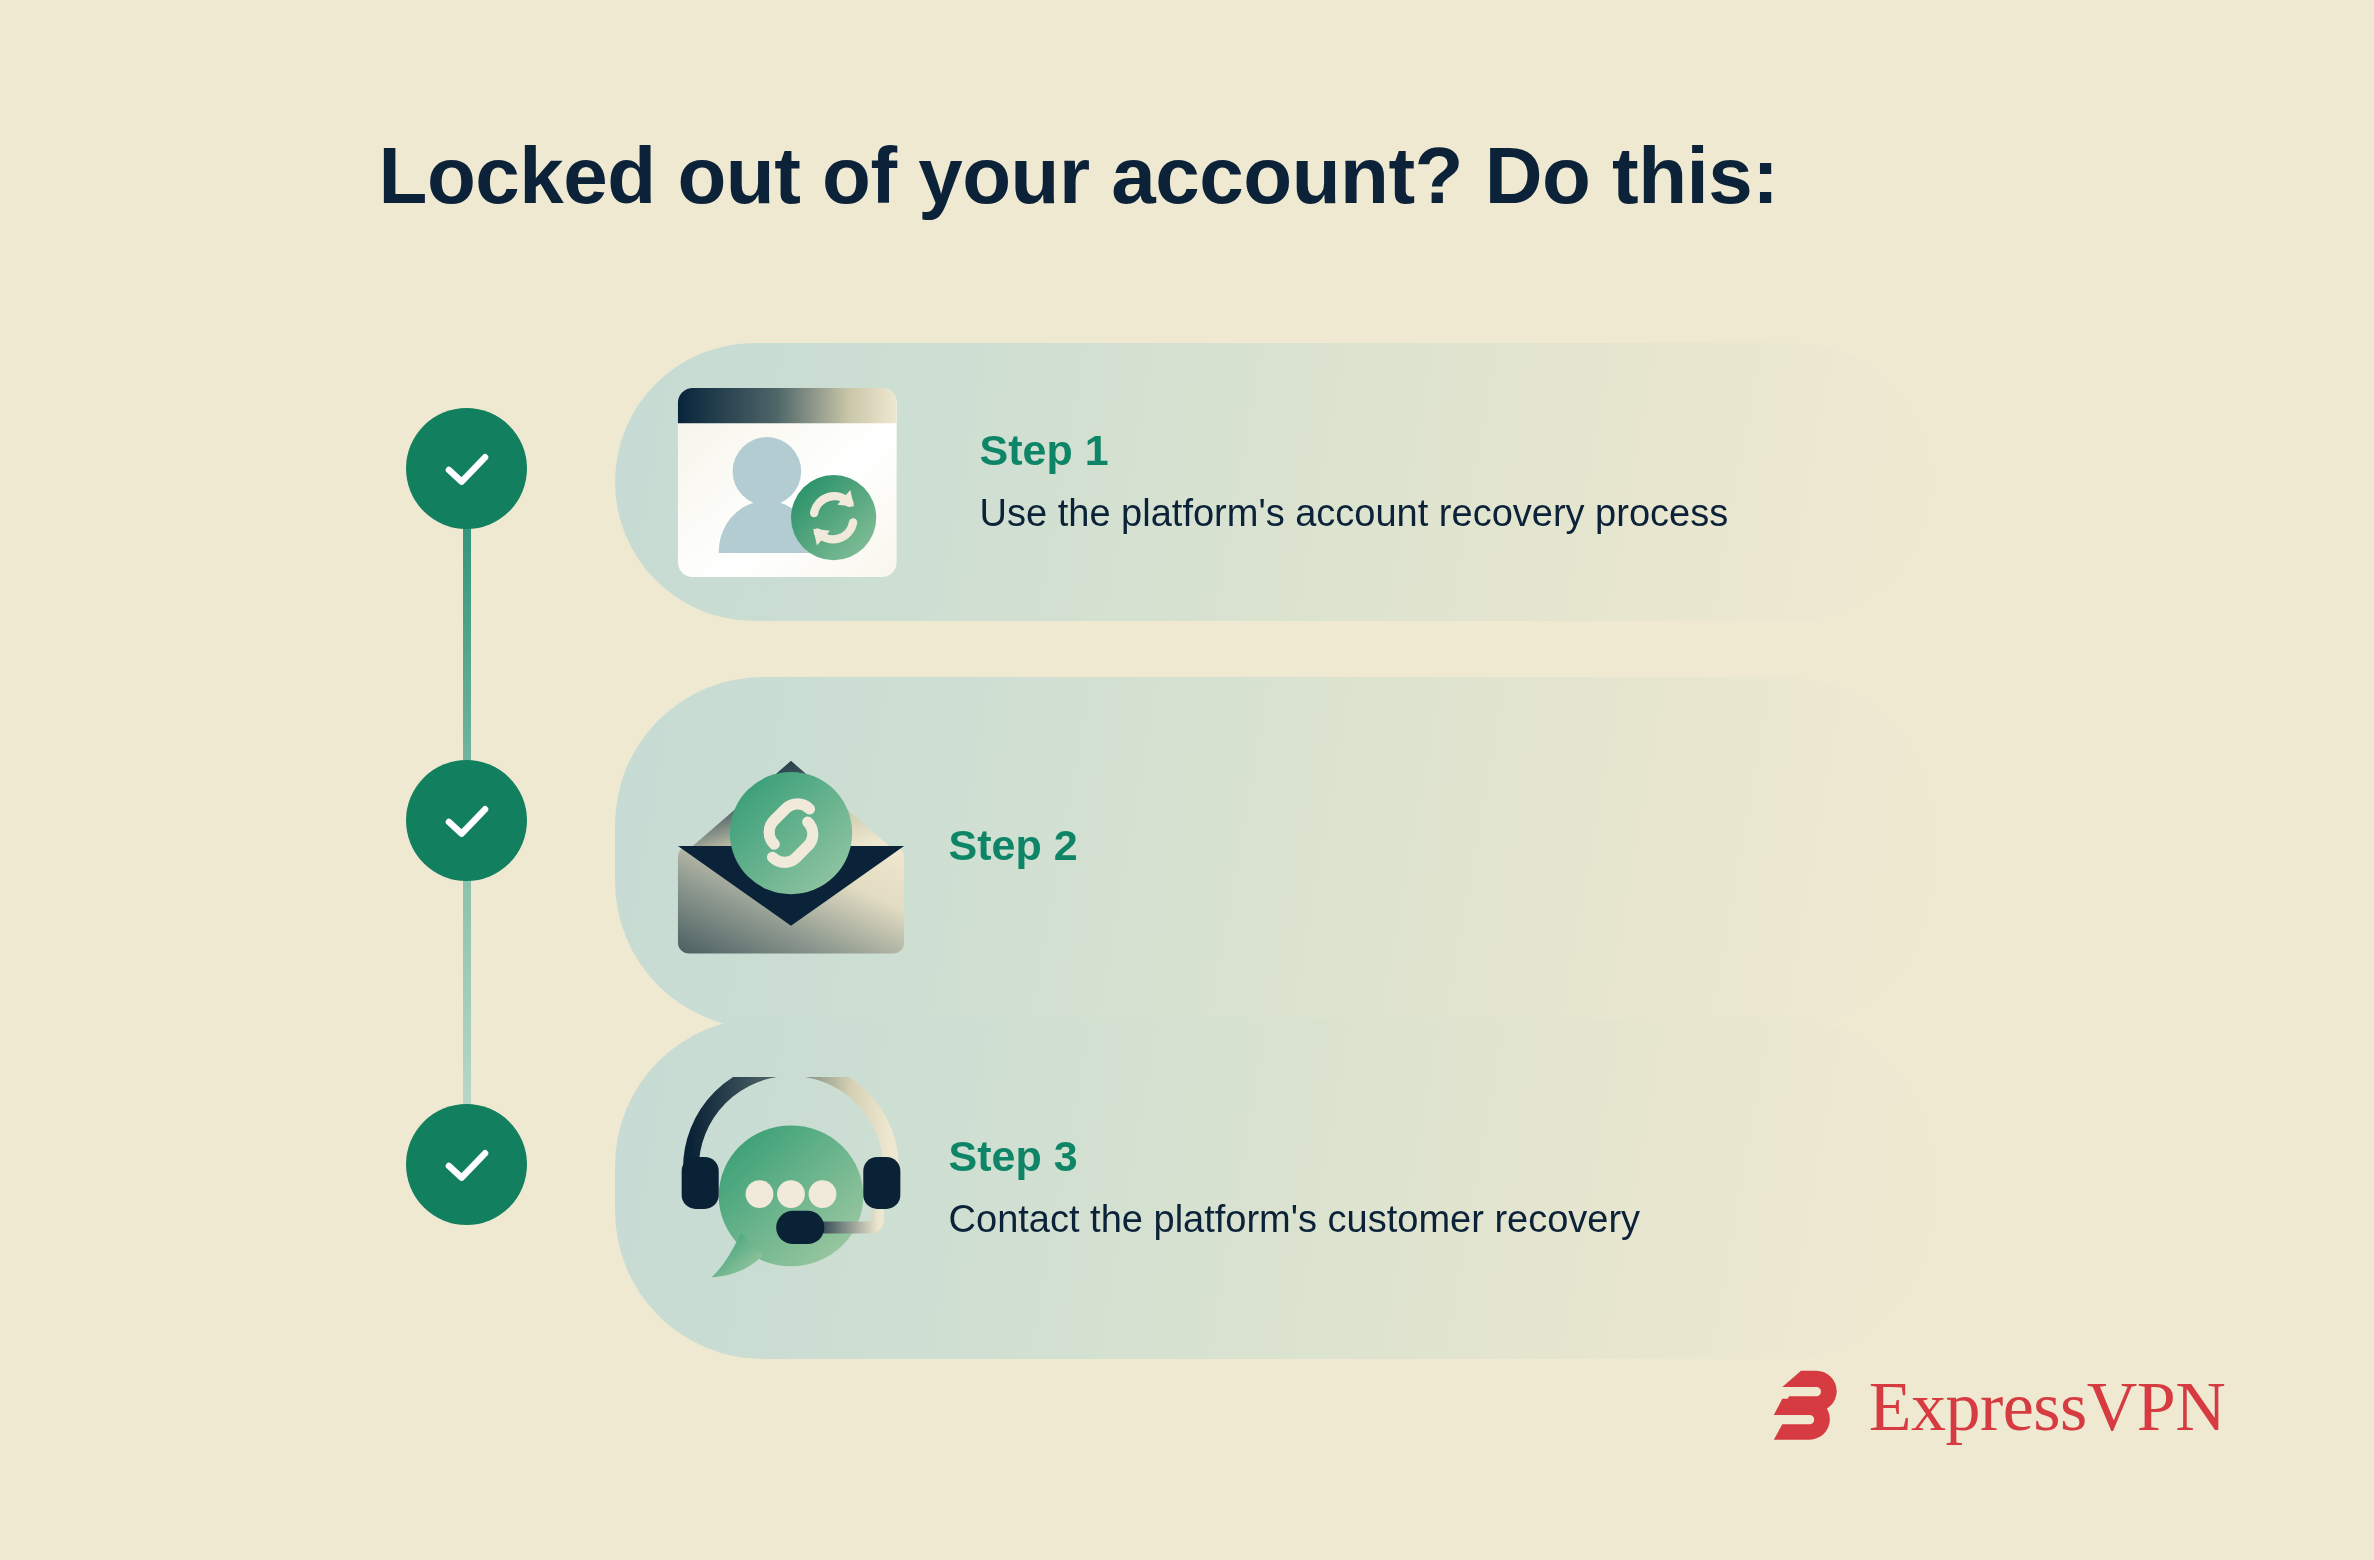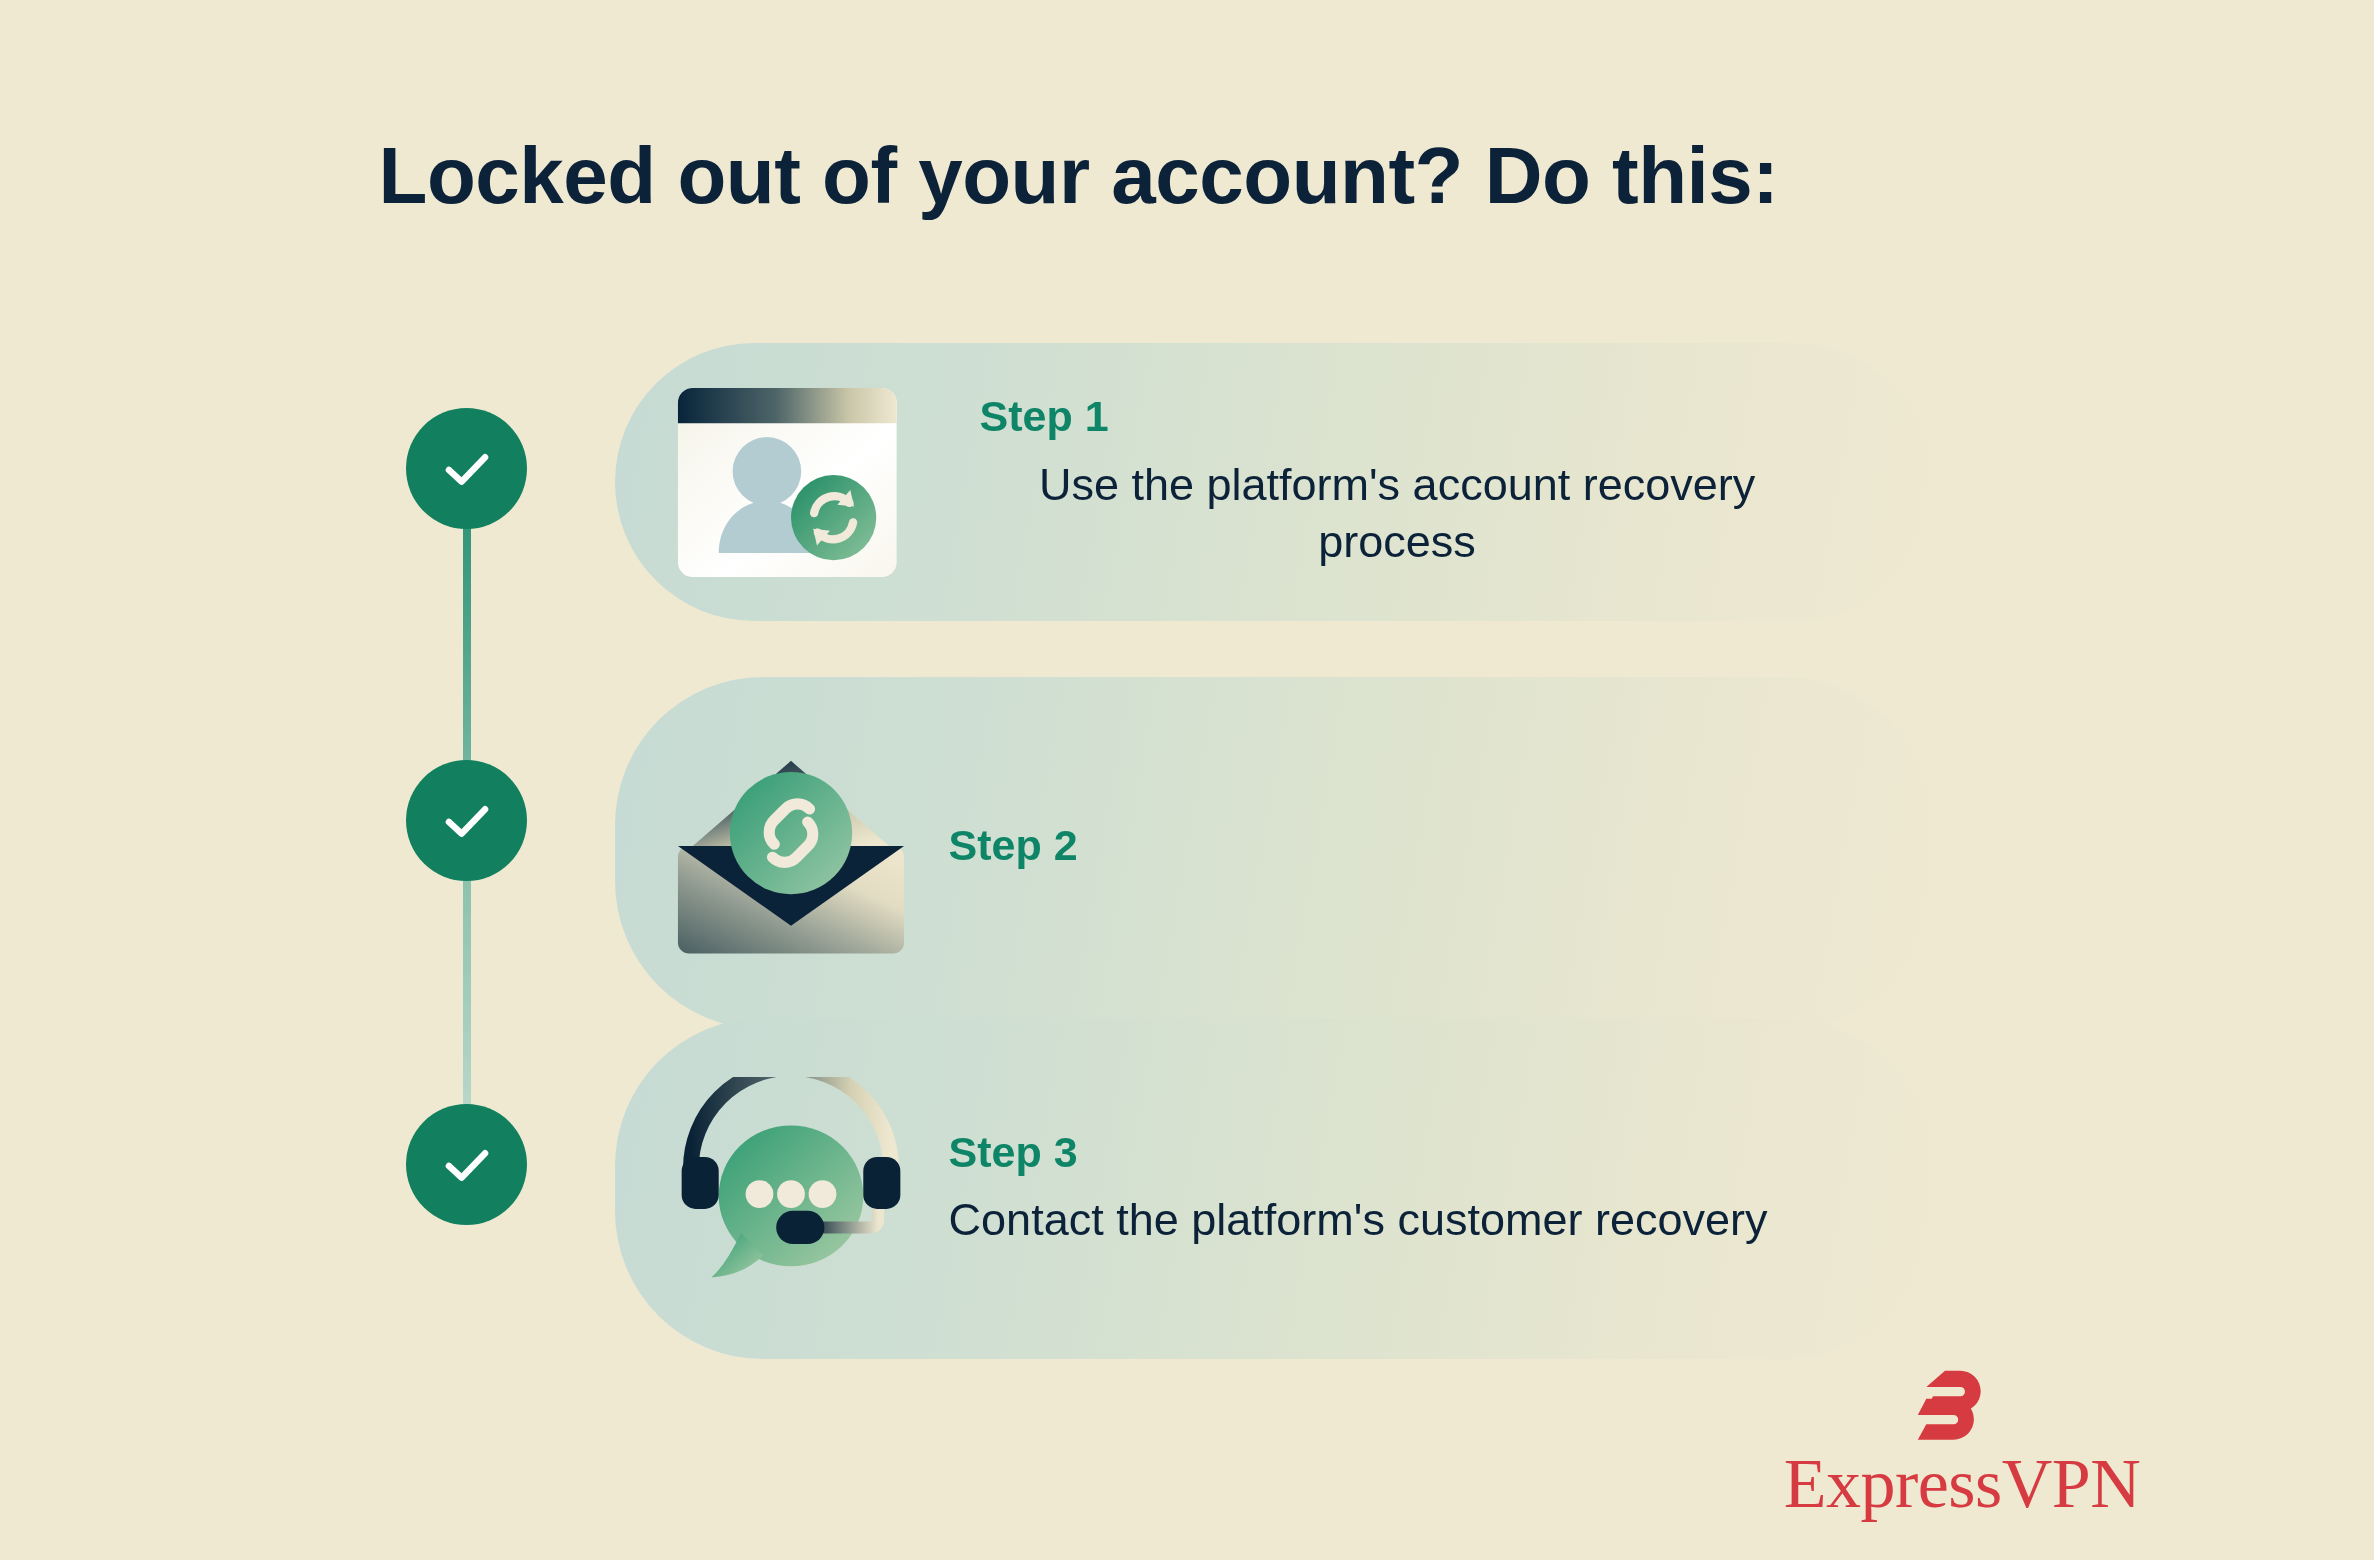--- a/index.html
+++ b/index.html
@@ -103,35 +103,33 @@
     padding-right: 37px;
   }
   .step-label {
     font-size: 43px;
     font-weight: bold;
     color: #0E8566;
     line-height: 1.1;
     margin-bottom: 15px;
   }
   .step-desc {
-    font-size: 45px;
+    font-size: 38px;
     color: #0B2239;
     line-height: 1.28;
     max-width: 835px;
-    text-align: center;
   }
 
   
   .logo {
     position: absolute;
     left: 1767px;
     top: 1364px;
     display: flex;
     align-items: center;
-    flex-direction: column;
   }
   .logo-mark {
     width: 85px;
     height: 85px;
     display: block;
   }
   .logo-word {
     font-family: "Liberation Serif", serif;
     font-size: 70px;
     color: #D63B42;

